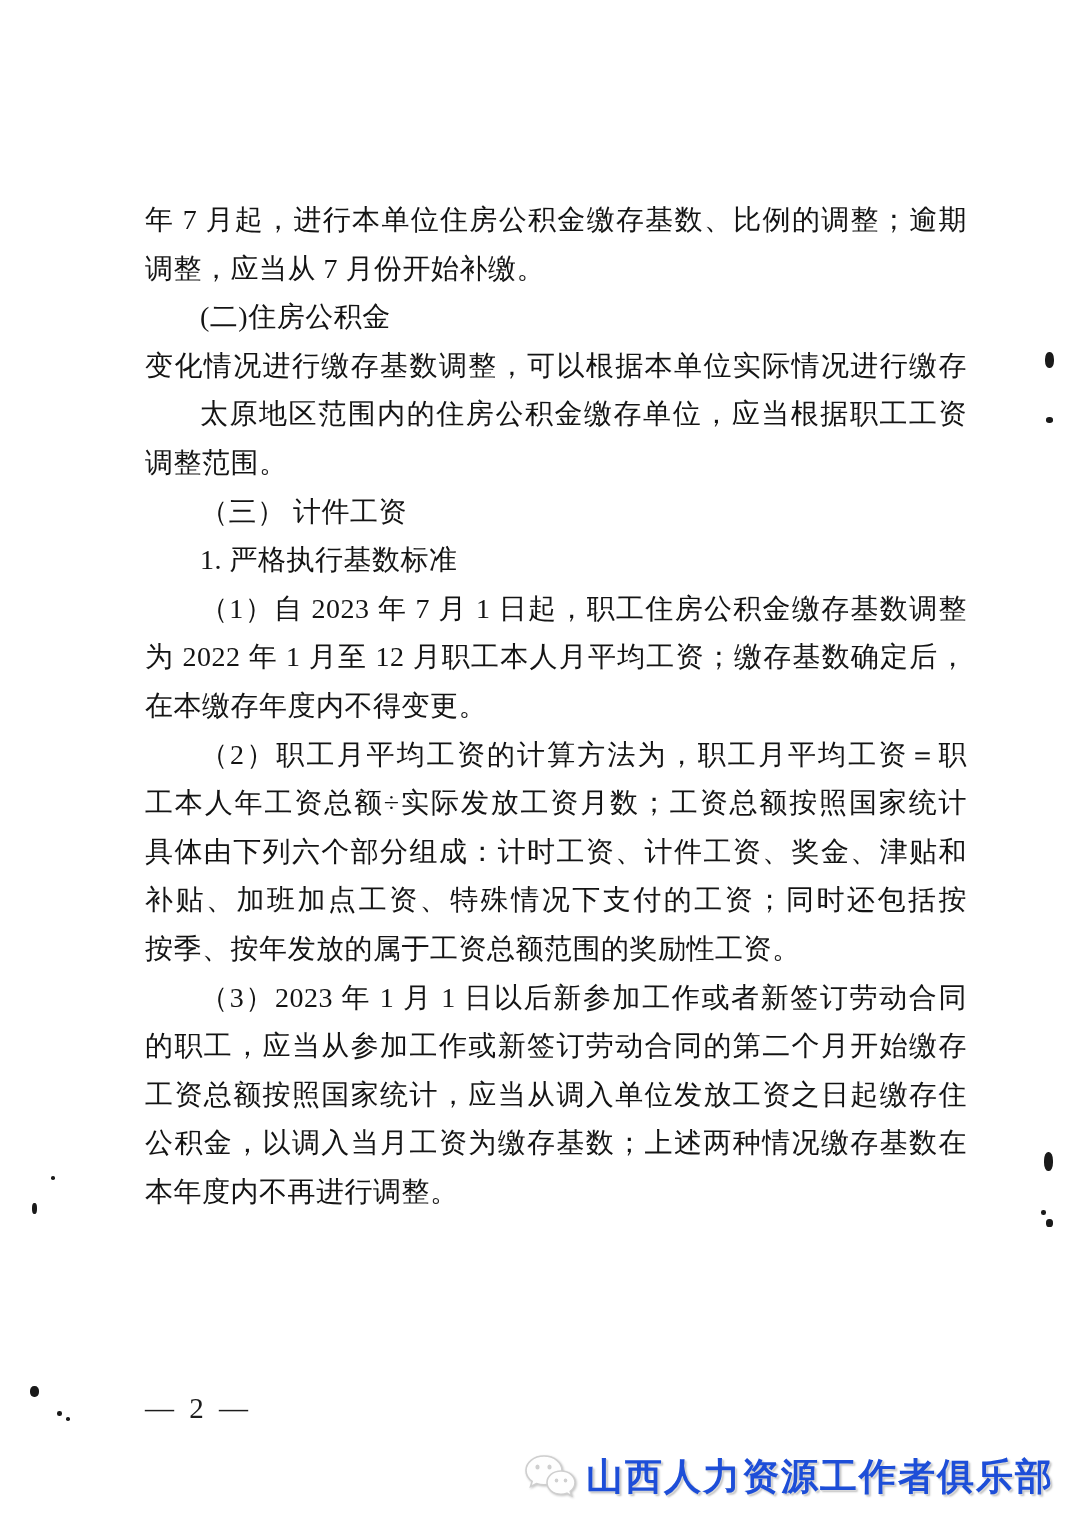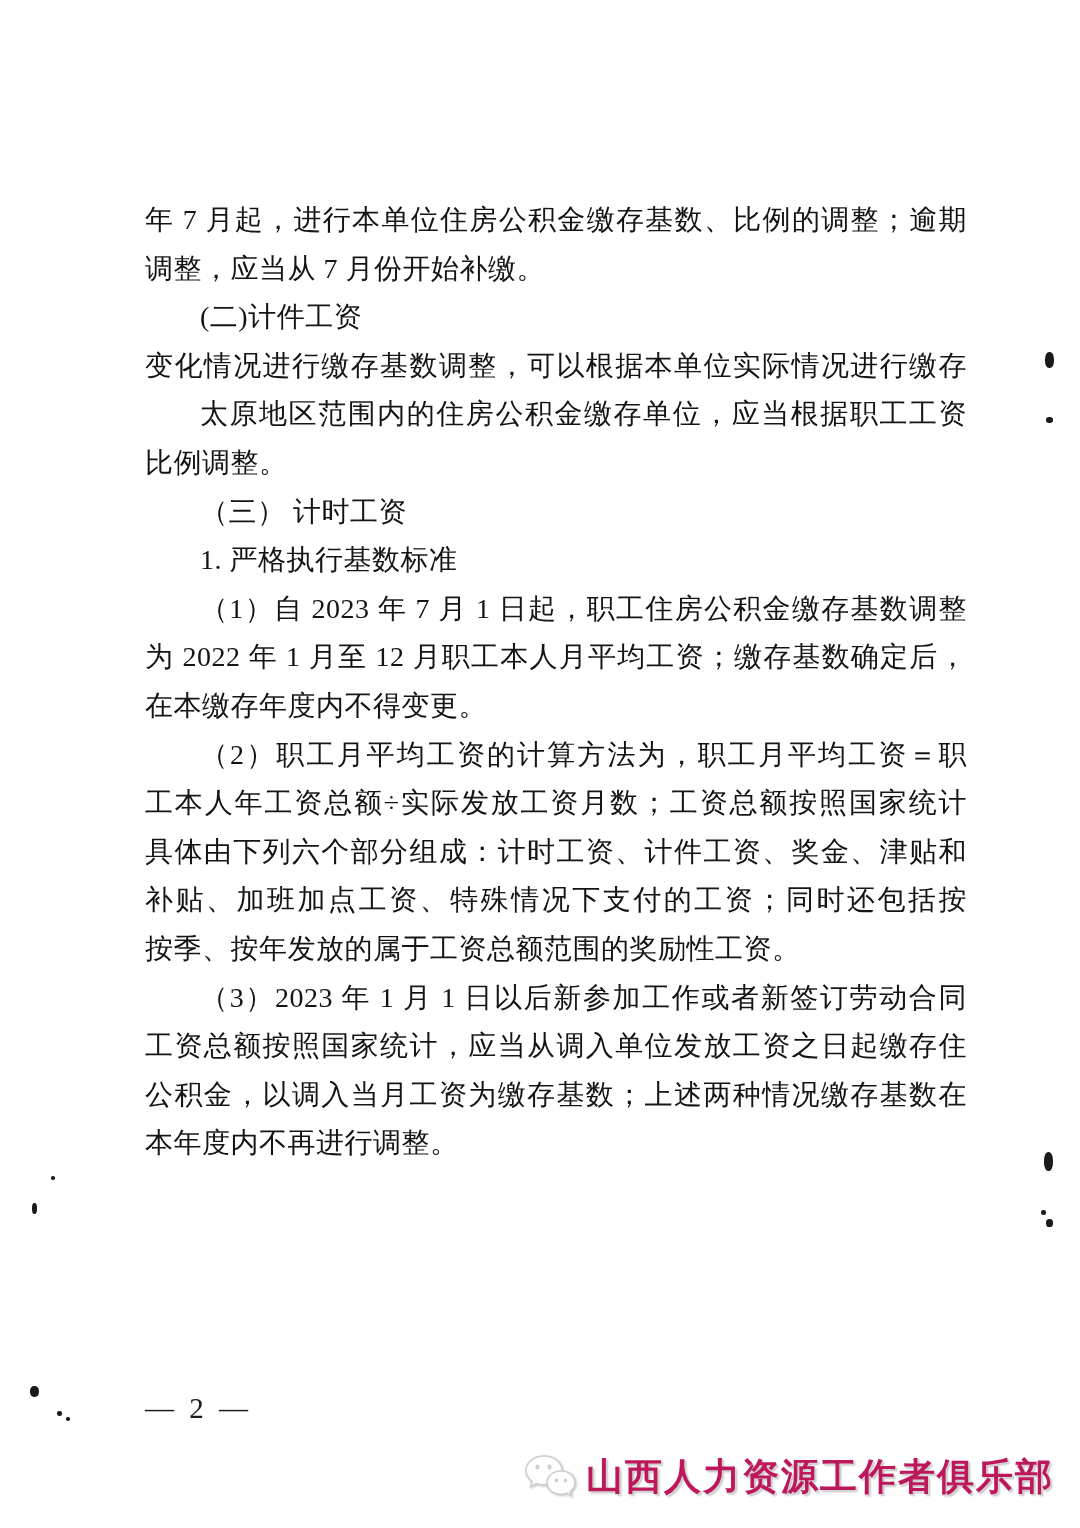--- a/index.html
+++ b/index.html
@@ -60,53 +60,54 @@
   .wm-icon {
     display: inline-flex;
     width: 52px;
     height: 46px;
     filter: drop-shadow(1.5px 1.5px 1px #c4c4c4);
   }
   .wm-text {
     font-family: Liberation Serif, serif;
     font-size: 37px;
     font-weight: bold;
-    color: #be185d;
+    color: #1d4ed8;
     letter-spacing: 2px;
     text-shadow: 1px 1px 0 #d8d8d8, 2px 2px 2px #bfbfbf;
   }
   .speck {
     position: absolute;
     background: #1a1a1a;
     border-radius: 45%;
   }
 </style>
 </head>
 <body>
 
 <div class="page">
 
   <div class="text-block" id="text-block">
       <div class="line fill">年 7 月起，进行本单位住房公积金缴存基数、比例的调整；逾期</div>
       <div class="line">调整，应当从 7 月份开始补缴。</div>
-      <div class="line indent">(二)计件工资</div>
+      <div class="line indent">(二)住房公积金</div>
       <div class="line fill">变化情况进行缴存基数调整，可以根据本单位实际情况进行缴存</div>
       <div class="line fill indent">太原地区范围内的住房公积金缴存单位，应当根据职工工资</div>
-      <div class="line">比例调整。</div>
-      <div class="line indent">（三） 计时工资</div>
+      <div class="line">调整范围。</div>
+      <div class="line indent">（三） 计件工资</div>
       <div class="line indent">1. 严格执行基数标准</div>
       <div class="line fill indent">（1）自 2023 年 7 月 1 日起，职工住房公积金缴存基数调整</div>
       <div class="line fill">为 2022 年 1 月至 12 月职工本人月平均工资；缴存基数确定后，</div>
       <div class="line">在本缴存年度内不得变更。</div>
       <div class="line fill indent">（2）职工月平均工资的计算方法为，职工月平均工资＝职</div>
       <div class="line fill">工本人年工资总额÷实际发放工资月数；工资总额按照国家统计</div>
       <div class="line fill">具体由下列六个部分组成：计时工资、计件工资、奖金、津贴和</div>
       <div class="line fill">补贴、加班加点工资、特殊情况下支付的工资；同时还包括按月、</div>
       <div class="line">按季、按年发放的属于工资总额范围的奖励性工资。</div>
       <div class="line fill indent">（3）2023 年 1 月 1 日以后新参加工作或者新签订劳动合同</div>
+      <div class="line fill">的职工，应当从参加工作或新签订劳动合同的第二个月开始缴存</div>
       <div class="line fill">工资总额按照国家统计，应当从调入单位发放工资之日起缴存住房</div>
       <div class="line fill">公积金，以调入当月工资为缴存基数；上述两种情况缴存基数在</div>
       <div class="line">本年度内不再进行调整。</div>
     </div>
 
   <div class="page-number">— 2 —</div>
 
   <div class="watermark">
     <span class="wm-icon">
       <svg viewBox="0 0 52 46" width="52" height="46" xmlns="http://www.w3.org/2000/svg">

